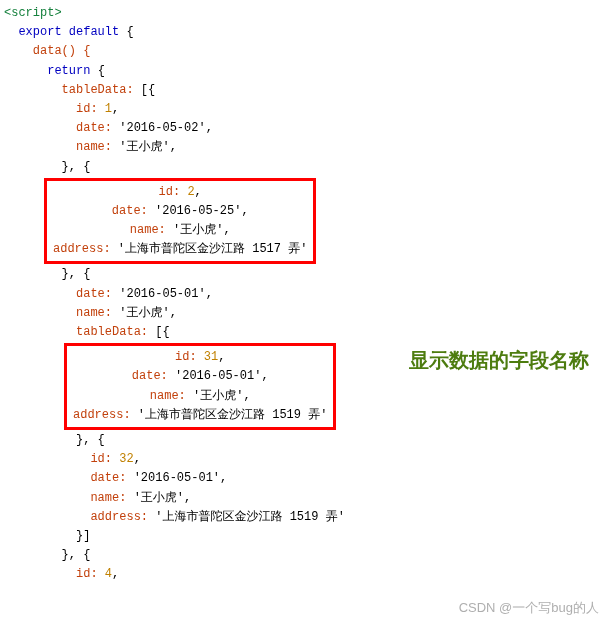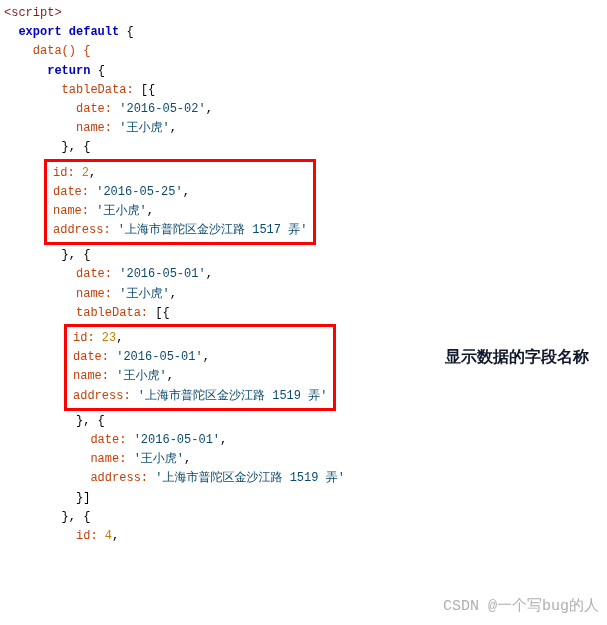--- a/index.html
+++ b/index.html
@@ -10,88 +10,91 @@
     line-height: 1.6;
     color: #333;
     background: #fff;
     width: 607px;
     height: 625px;
     box-sizing: border-box;
     position: relative;
     overflow: hidden;
   }
   .line { white-space: pre; }
-  .tag   { color: #7f1d1d; }
-  .kw    { color: #0000c0; font-weight: bold; }
+  .tag   { color: #15803d; }
+  .kw    { color: #0000c0; }
   .sym   { color: #000; }
   .gr    { color: #c2410c; }
   .num   { color: #c08000; }
-  .str   { color: #0c4a6e; }
+  .str   { color: #000000; }
   .redbox {
     border: 3px solid #ff0000;
     padding: 2px 6px;
     margin: 1px 4px 1px 40px;
     display: inline-block;
+    text-align: center;
   }
   .annot {
     position: absolute;
     right: 18px;
     top: 346px;
     font-family: "Microsoft YaHei","SimHei",sans-serif;
-    font-size: 16px;
+    font-size: 20px;
     font-weight: bold;
-    color: #0f172a;
+    color: #4d7c0f;
     line-height: 1.4;
   }
   .watermark {
     position: absolute;
     right: 8px;
     bottom: 6px;
-    font-family: Liberation Mono, monospace;
-    font-size: 15px;
+    font-family: Liberation Sans, sans-serif;
+    font-size: 13px;
     color: rgba(120,120,120,0.6);
   }
 </style>
 </head>
 <body>
 
 <div>
 
 <div class="line"><span class="tag">&lt;script&gt;</span></div>
 <div class="line">  <span class="kw">export default</span> <span class="sym">{</span></div>
 <div class="line">    <span class="gr">data() {</span></div>
 <div class="line">      <span class="kw">return</span> <span class="sym">{</span></div>
 <div class="line">        <span class="gr">tableData:</span> <span class="sym">[{</span></div>
 
+<div class="line">          <span class="gr">id:</span> <span class="num">1</span><span class="sym">,</span></div>
 <div class="line">          <span class="gr">date:</span> <span class="str">'2016-05-02'</span><span class="sym">,</span></div>
 <div class="line">          <span class="gr">name:</span> <span class="str">'王小虎'</span><span class="sym">,</span></div>
 <div class="line">        <span class="sym">}, {</span></div>
 
 <div class="redbox">
 <div class="line"><span class="gr">id:</span> <span class="num">2</span><span class="sym">,</span></div>
 <div class="line"><span class="gr">date:</span> <span class="str">'2016-05-25'</span><span class="sym">,</span></div>
 <div class="line"><span class="gr">name:</span> <span class="str">'王小虎'</span><span class="sym">,</span></div>
 <div class="line"><span class="gr">address:</span> <span class="str">'上海市普陀区金沙江路 1517 弄'</span></div>
 </div>
 
 <div class="line">        <span class="sym">}, {</span></div>
 
 <div class="line">          <span class="gr">date:</span> <span class="str">'2016-05-01'</span><span class="sym">,</span></div>
 <div class="line">          <span class="gr">name:</span> <span class="str">'王小虎'</span><span class="sym">,</span></div>
 <div class="line">          <span class="gr">tableData:</span> <span class="sym">[{</span></div>
 
 <div class="redbox" style="margin-left:60px;">
-<div class="line"><span class="gr">id:</span> <span class="num">23</span><span class="sym">,</span></div>
+<div class="line"><span class="gr">id:</span> <span class="num">31</span><span class="sym">,</span></div>
 <div class="line"><span class="gr">date:</span> <span class="str">'2016-05-01'</span><span class="sym">,</span></div>
 <div class="line"><span class="gr">name:</span> <span class="str">'王小虎'</span><span class="sym">,</span></div>
 <div class="line"><span class="gr">address:</span> <span class="str">'上海市普陀区金沙江路 1519 弄'</span></div>
 </div>
 
 <div class="line">          <span class="sym">}, {</span></div>
 
+<div class="line">            <span class="gr">id:</span> <span class="num">32</span><span class="sym">,</span></div>
 <div class="line">            <span class="gr">date:</span> <span class="str">'2016-05-01'</span><span class="sym">,</span></div>
 <div class="line">            <span class="gr">name:</span> <span class="str">'王小虎'</span><span class="sym">,</span></div>
 <div class="line">            <span class="gr">address:</span> <span class="str">'上海市普陀区金沙江路 1519 弄'</span></div>
 <div class="line">          <span class="sym">}]</span></div>
 <div class="line">        <span class="sym">}, {</span></div>
 
 <div class="line">          <span class="gr">id:</span> <span class="num">4</span><span class="sym">,</span></div>
 
 
 </div>

